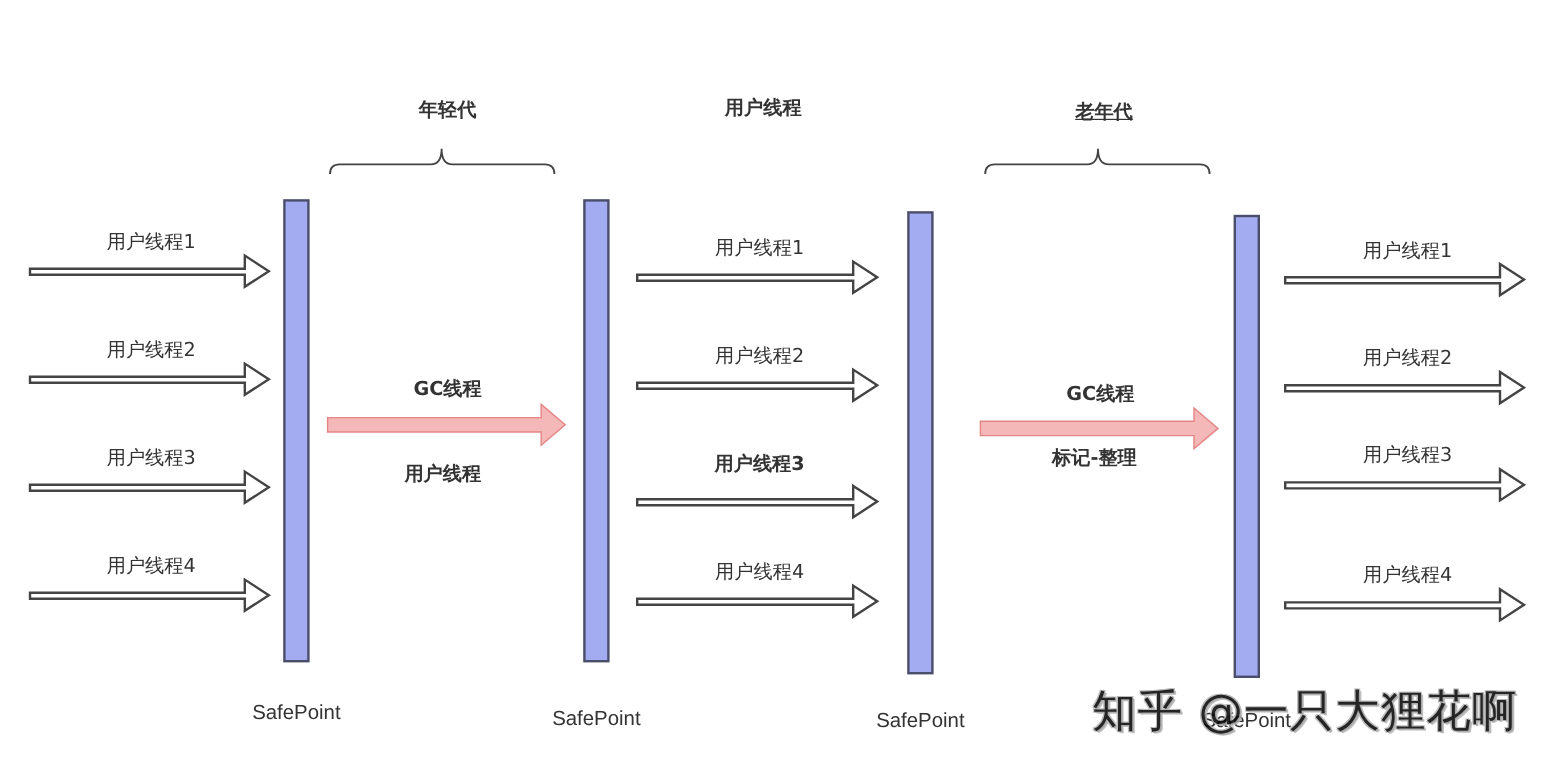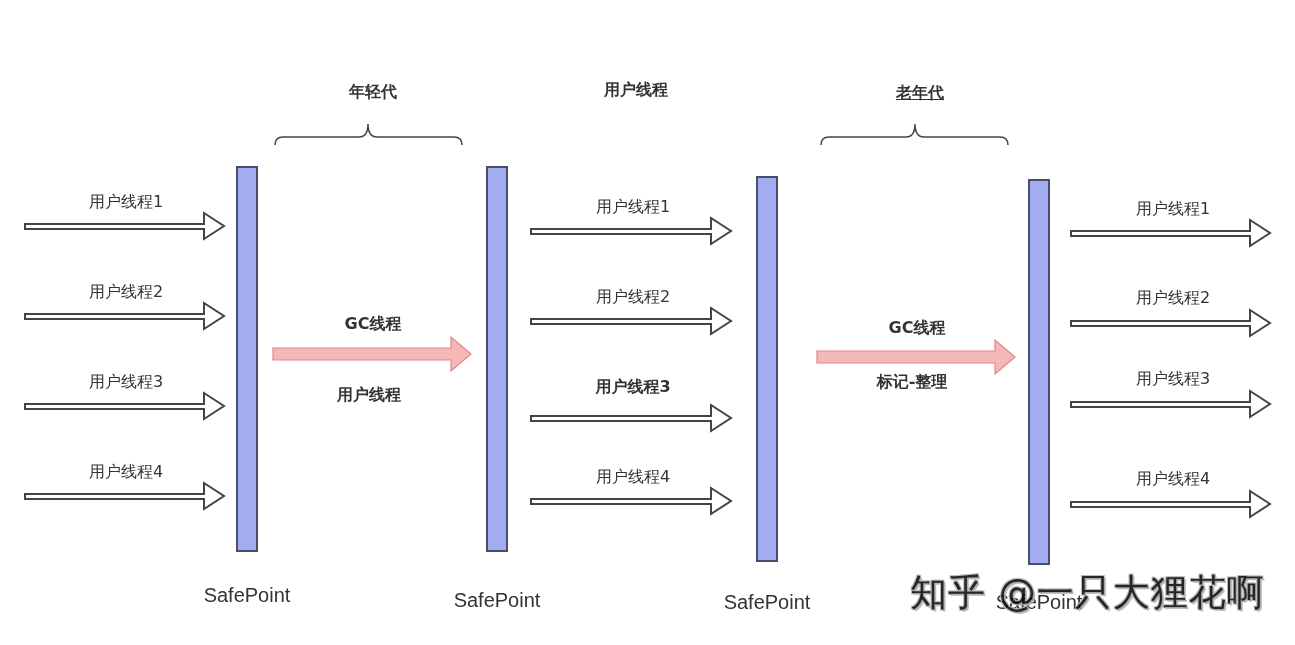--- a/index.html
+++ b/index.html
@@ -2,21 +2,21 @@
 <html><head>
 <meta charset="utf-8">
 <style>
   html, body { margin: 0; padding: 0; background: #ffffff; }
   body { width: 1295px; height: 645px; position: relative; overflow: hidden;
          font-family: "DejaVu Sans", "Liberation Sans", sans-serif; color: #333333; }
   svg#diagram { position: absolute; left: 0; top: 0; }
   .lbl { position: absolute; white-space: nowrap; font-size: 16px; color: #333333;
          transform: translateX(-50%); line-height: 1; }
   .bold { font-weight: bold; font-size: 16px; }
-  .sp { font-family: "Liberation Sans", sans-serif; font-size: 20px; }
+  .sp { font-family: "Liberation Sans", sans-serif; font-size: 17px; }
   .wm { position: absolute; left: 910px; top: 574px; font-size: 37px; color: #000000;
         white-space: nowrap; line-height: 1;
         text-shadow: 1px 1px 0 #9a9a9a, 2px 2px 0 #b5b5b5, -1px -1px 0 #b0b0b0, 1px -1px 0 #b0b0b0, -1px 1px 0 #b0b0b0;
         opacity: 0.85; letter-spacing: 1px; }
 </style>
 </head>
 <body>
 
 <svg id="diagram" width="1295" height="645">
 

